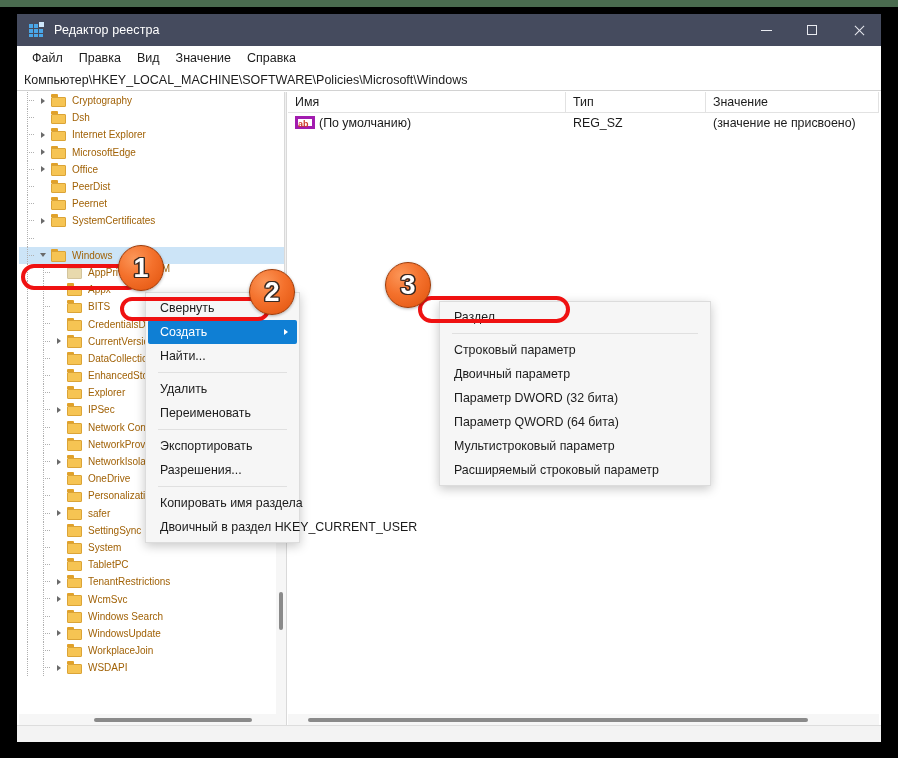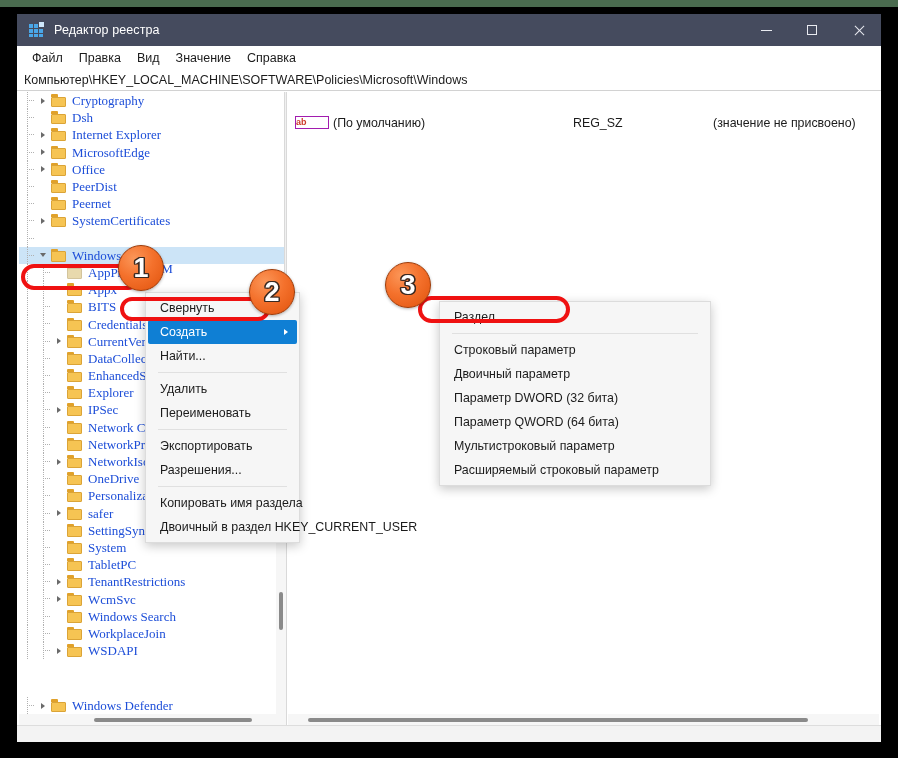--- a/index.html
+++ b/index.html
@@ -102,21 +102,21 @@
   .tfolder .tab{
     position:absolute;left:0;top:0px;width:7px;height:3px;background:#e0a12a;border-radius:1px 1px 0 0;
   }
   .tfolder .body{
     position:absolute;left:0;top:2.5px;width:15px;height:10.5px;background:#f6c453;
     border:1px solid #dba437;box-sizing:border-box;border-radius:1px;
   }
   .tfolder.dim .body{background:#e8d9ad;border-color:#d3c49c;}
   .tfolder.dim .tab{background:#d3bd86;}
   .tlabel{
-    font-size:13px;color:#1d4ed8;font-family:Liberation Serif, serif;line-height:17px;
+    font-size:10px;color:#a16207;font-family:Liberation Sans, sans-serif;line-height:17px;
   }
   .trow.sel{background:#cce4f7;}
   .guide{
     position:absolute;top:0;width:1px;height:17.2px;
     background-image:linear-gradient(to bottom,#b0b0b0 1px,transparent 1px);
     background-size:1px 2px;
   }
   .elbow{
     position:absolute;width:8px;height:1px;
     background-image:linear-gradient(to right,#b0b0b0 1px,transparent 1px);
@@ -133,21 +133,21 @@
     font-size:12.4px;color:#1b1b1b;padding-left:7px;box-sizing:border-box;
     border-right:1px solid #e2e2e2;font-family:"Liberation Sans",sans-serif;
   }
   .lrow{position:absolute;left:0;top:21px;width:591px;height:19px;}
   .lrow .cell{
     position:absolute;top:0;height:19px;display:flex;align-items:center;
     font-size:12.4px;color:#1b1b1b;padding-left:7px;box-sizing:border-box;
     font-family:"Liberation Sans",sans-serif;white-space:nowrap;
   }
   .abicon{
-    width:34px;height:13px;background:#ffffff;border:1px solid #a21caf;
+    width:20px;height:13px;background:#ffffff;border:3px solid #a21caf;
     position:relative;flex:0 0 auto;margin-right:4px;box-sizing:border-box;
   }
   .abicon i{
     position:absolute;left:0px;top:0px;font-style:normal;font-weight:bold;
     font-size:9px;color:#cc3b2a;line-height:11px;font-family:"Liberation Sans",sans-serif;
   }
 
   
   .vscroll{
     position:absolute;width:10px;background:#f6f6f6;
@@ -616,20 +616,33 @@
             <div class="tfolder">
               <span class="tab"></span>
               <span class="body"></span>
             </div>
             <div class="tlabel">Windows Search</div>
           </div>
           <div class="trow" style="padding-left: 32px;">
             <div class="guide" style="left: 8px;"></div>
             <div class="guide" style="left: 24px;"></div>
             <div class="elbow" style="left: 24px; top: 8px;"></div>
+            <div class="twist">
+              <div class="chev"></div>
+            </div>
+            <div class="tfolder">
+              <span class="tab"></span>
+              <span class="body"></span>
+            </div>
+            <div class="tlabel">WindowsUpdate</div>
+          </div>
+          <div class="trow" style="padding-left: 32px;">
+            <div class="guide" style="left: 8px;"></div>
+            <div class="guide" style="left: 24px;"></div>
+            <div class="elbow" style="left: 24px; top: 8px;"></div>
             <div class="twist"></div>
             <div class="tfolder">
               <span class="tab"></span>
               <span class="body"></span>
             </div>
             <div class="tlabel">WorkplaceJoin</div>
           </div>
           <div class="trow" style="padding-left: 32px;">
             <div class="guide" style="left: 8px;"></div>
             <div class="guide" style="left: 24px;"></div>
@@ -654,20 +667,31 @@
               <span class="body"></span>
             </div>
             <div class="tlabel">Windows Defender</div>
           </div>
         </div>
     </div>
 
     <div class="splitter"></div>
 
     <div class="pane-right">
+      <div class="colhead" id="colhead">
+          <div class="col" style="left: 0px; width: 278px;">
+            <span>Имя</span>
+          </div>
+          <div class="col" style="left: 278px; width: 140px;">
+            <span>Тип</span>
+          </div>
+          <div class="col" style="left: 418px; width: 173px;">
+            <span>Значение</span>
+          </div>
+        </div>
       <div class="lrow" id="listrow">
           <div class="cell" style="left: 0px; width: 278px;">
             <span class="abicon">
               <i>ab</i>
             </span>
             <span>(По умолчанию)</span>
           </div>
           <div class="cell" style="left: 278px; width: 140px;">
             <span>REG_SZ</span>
           </div>

